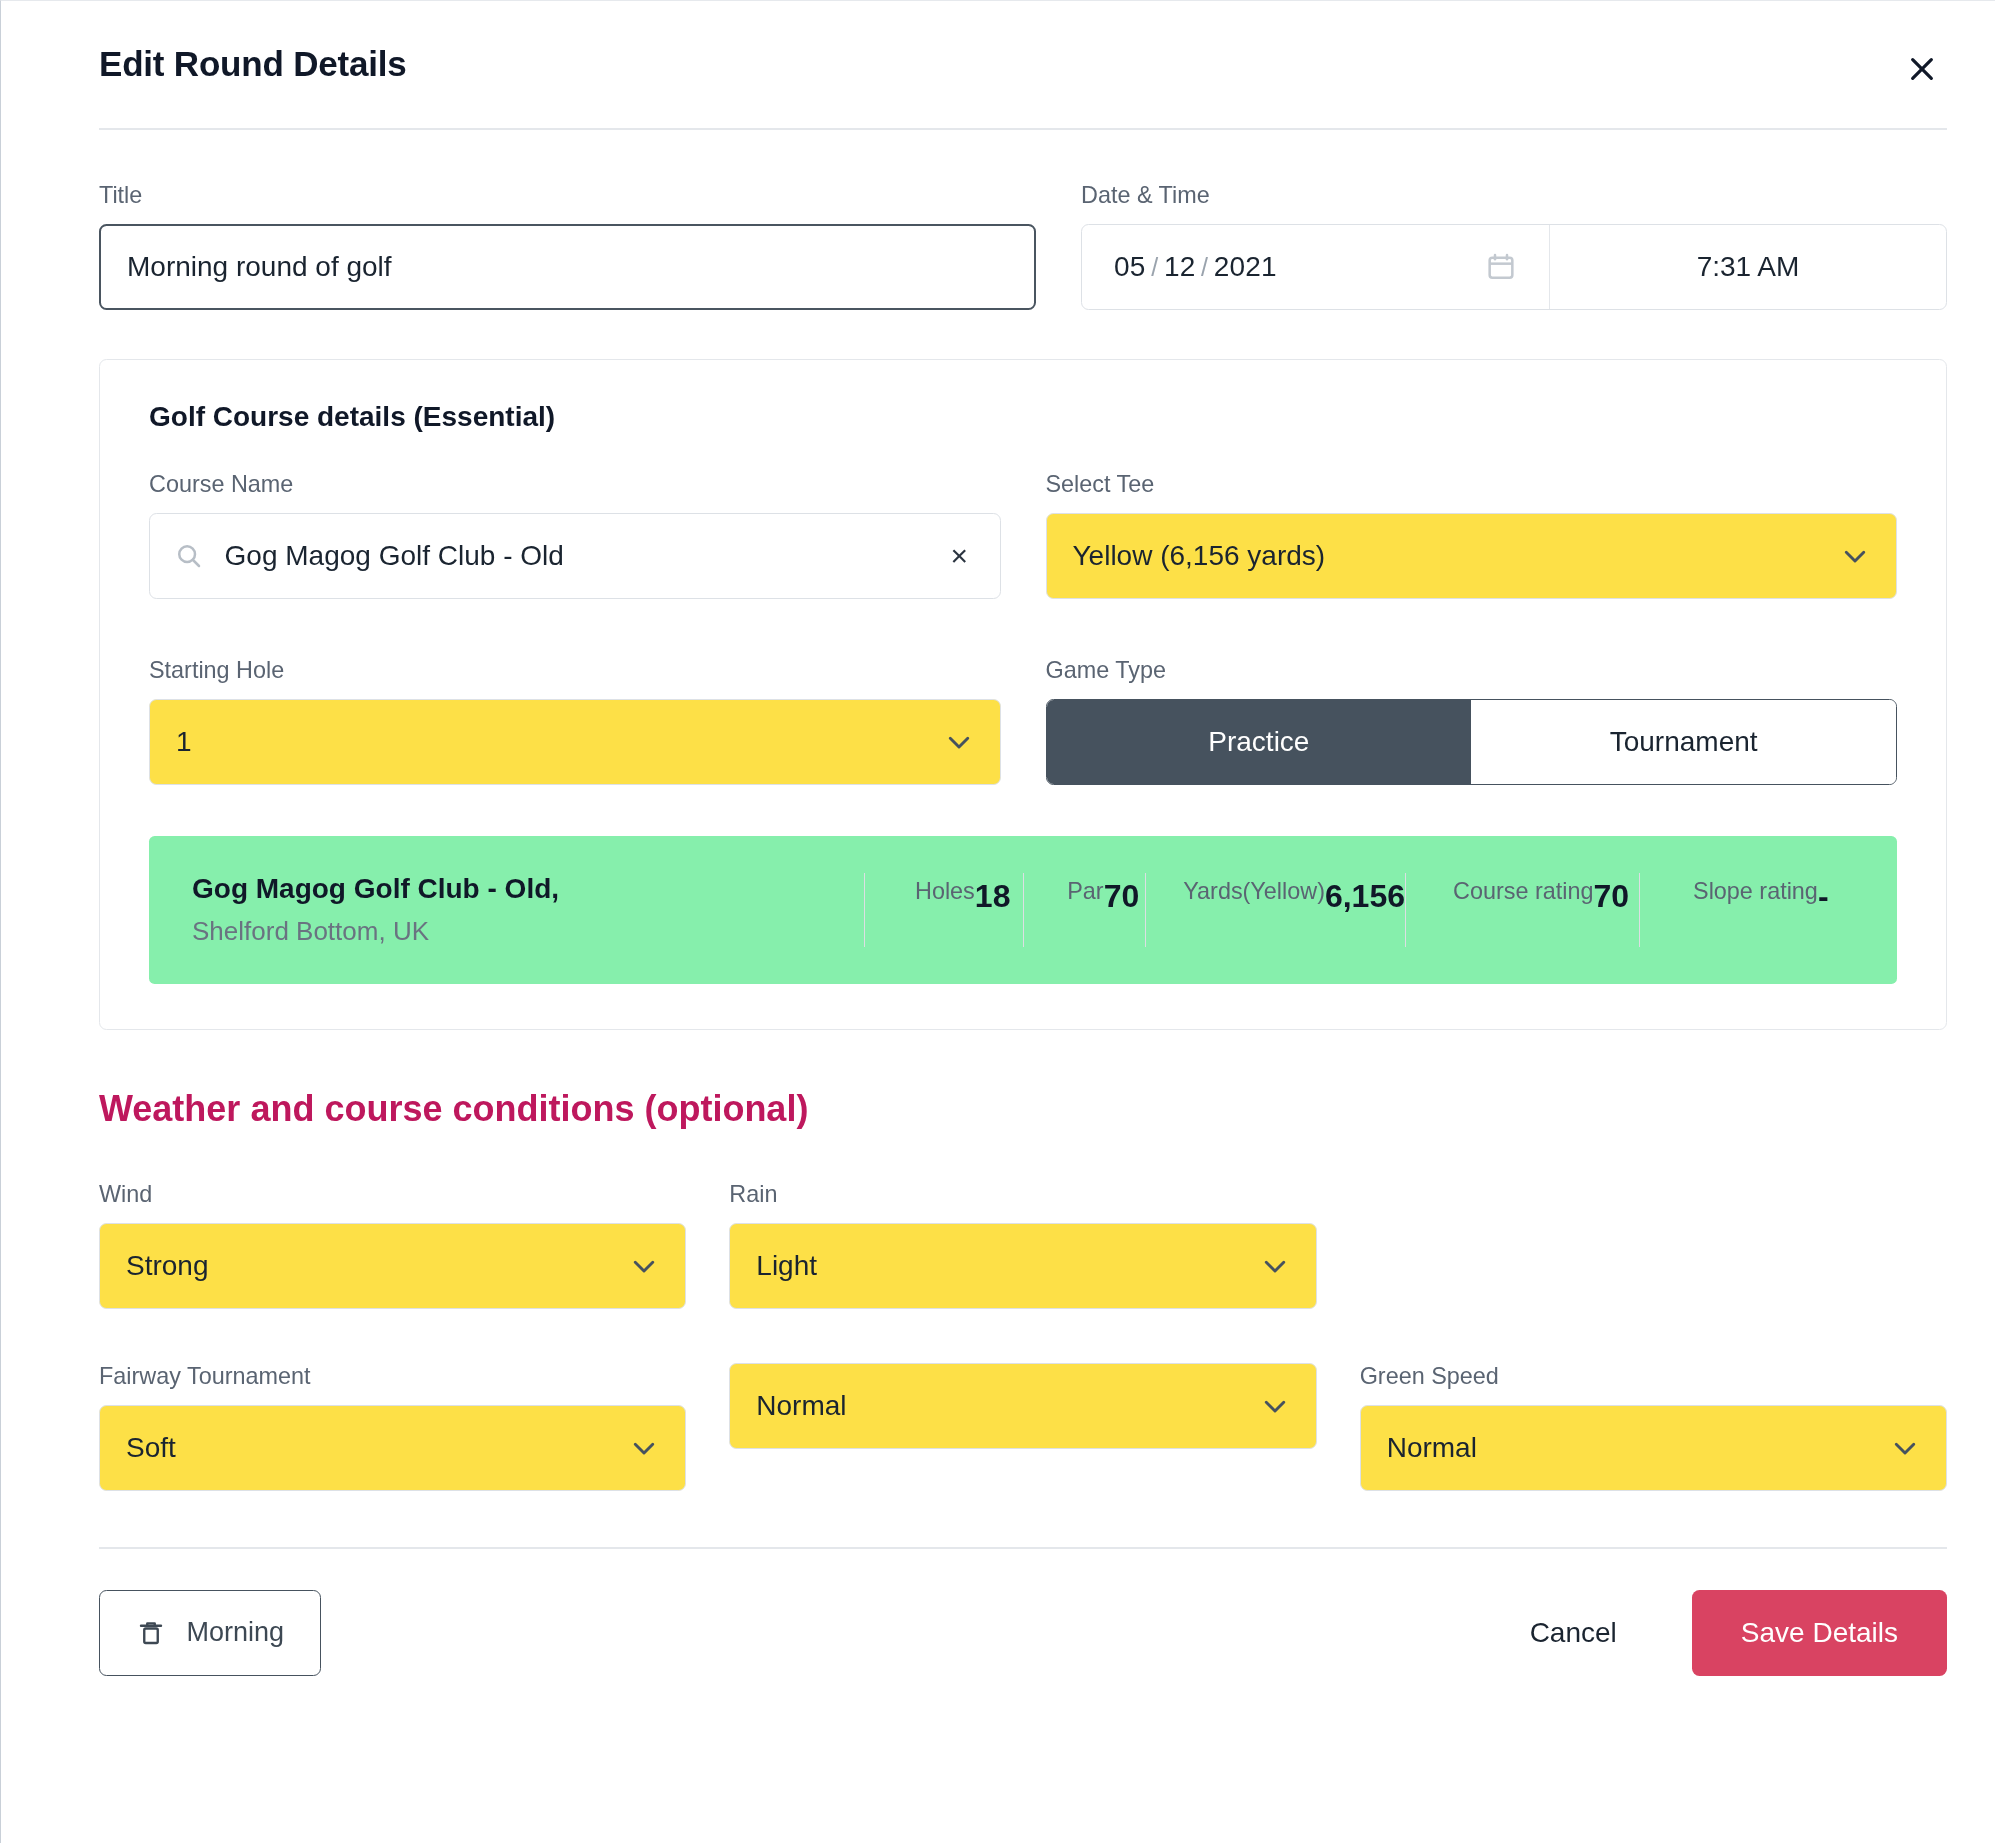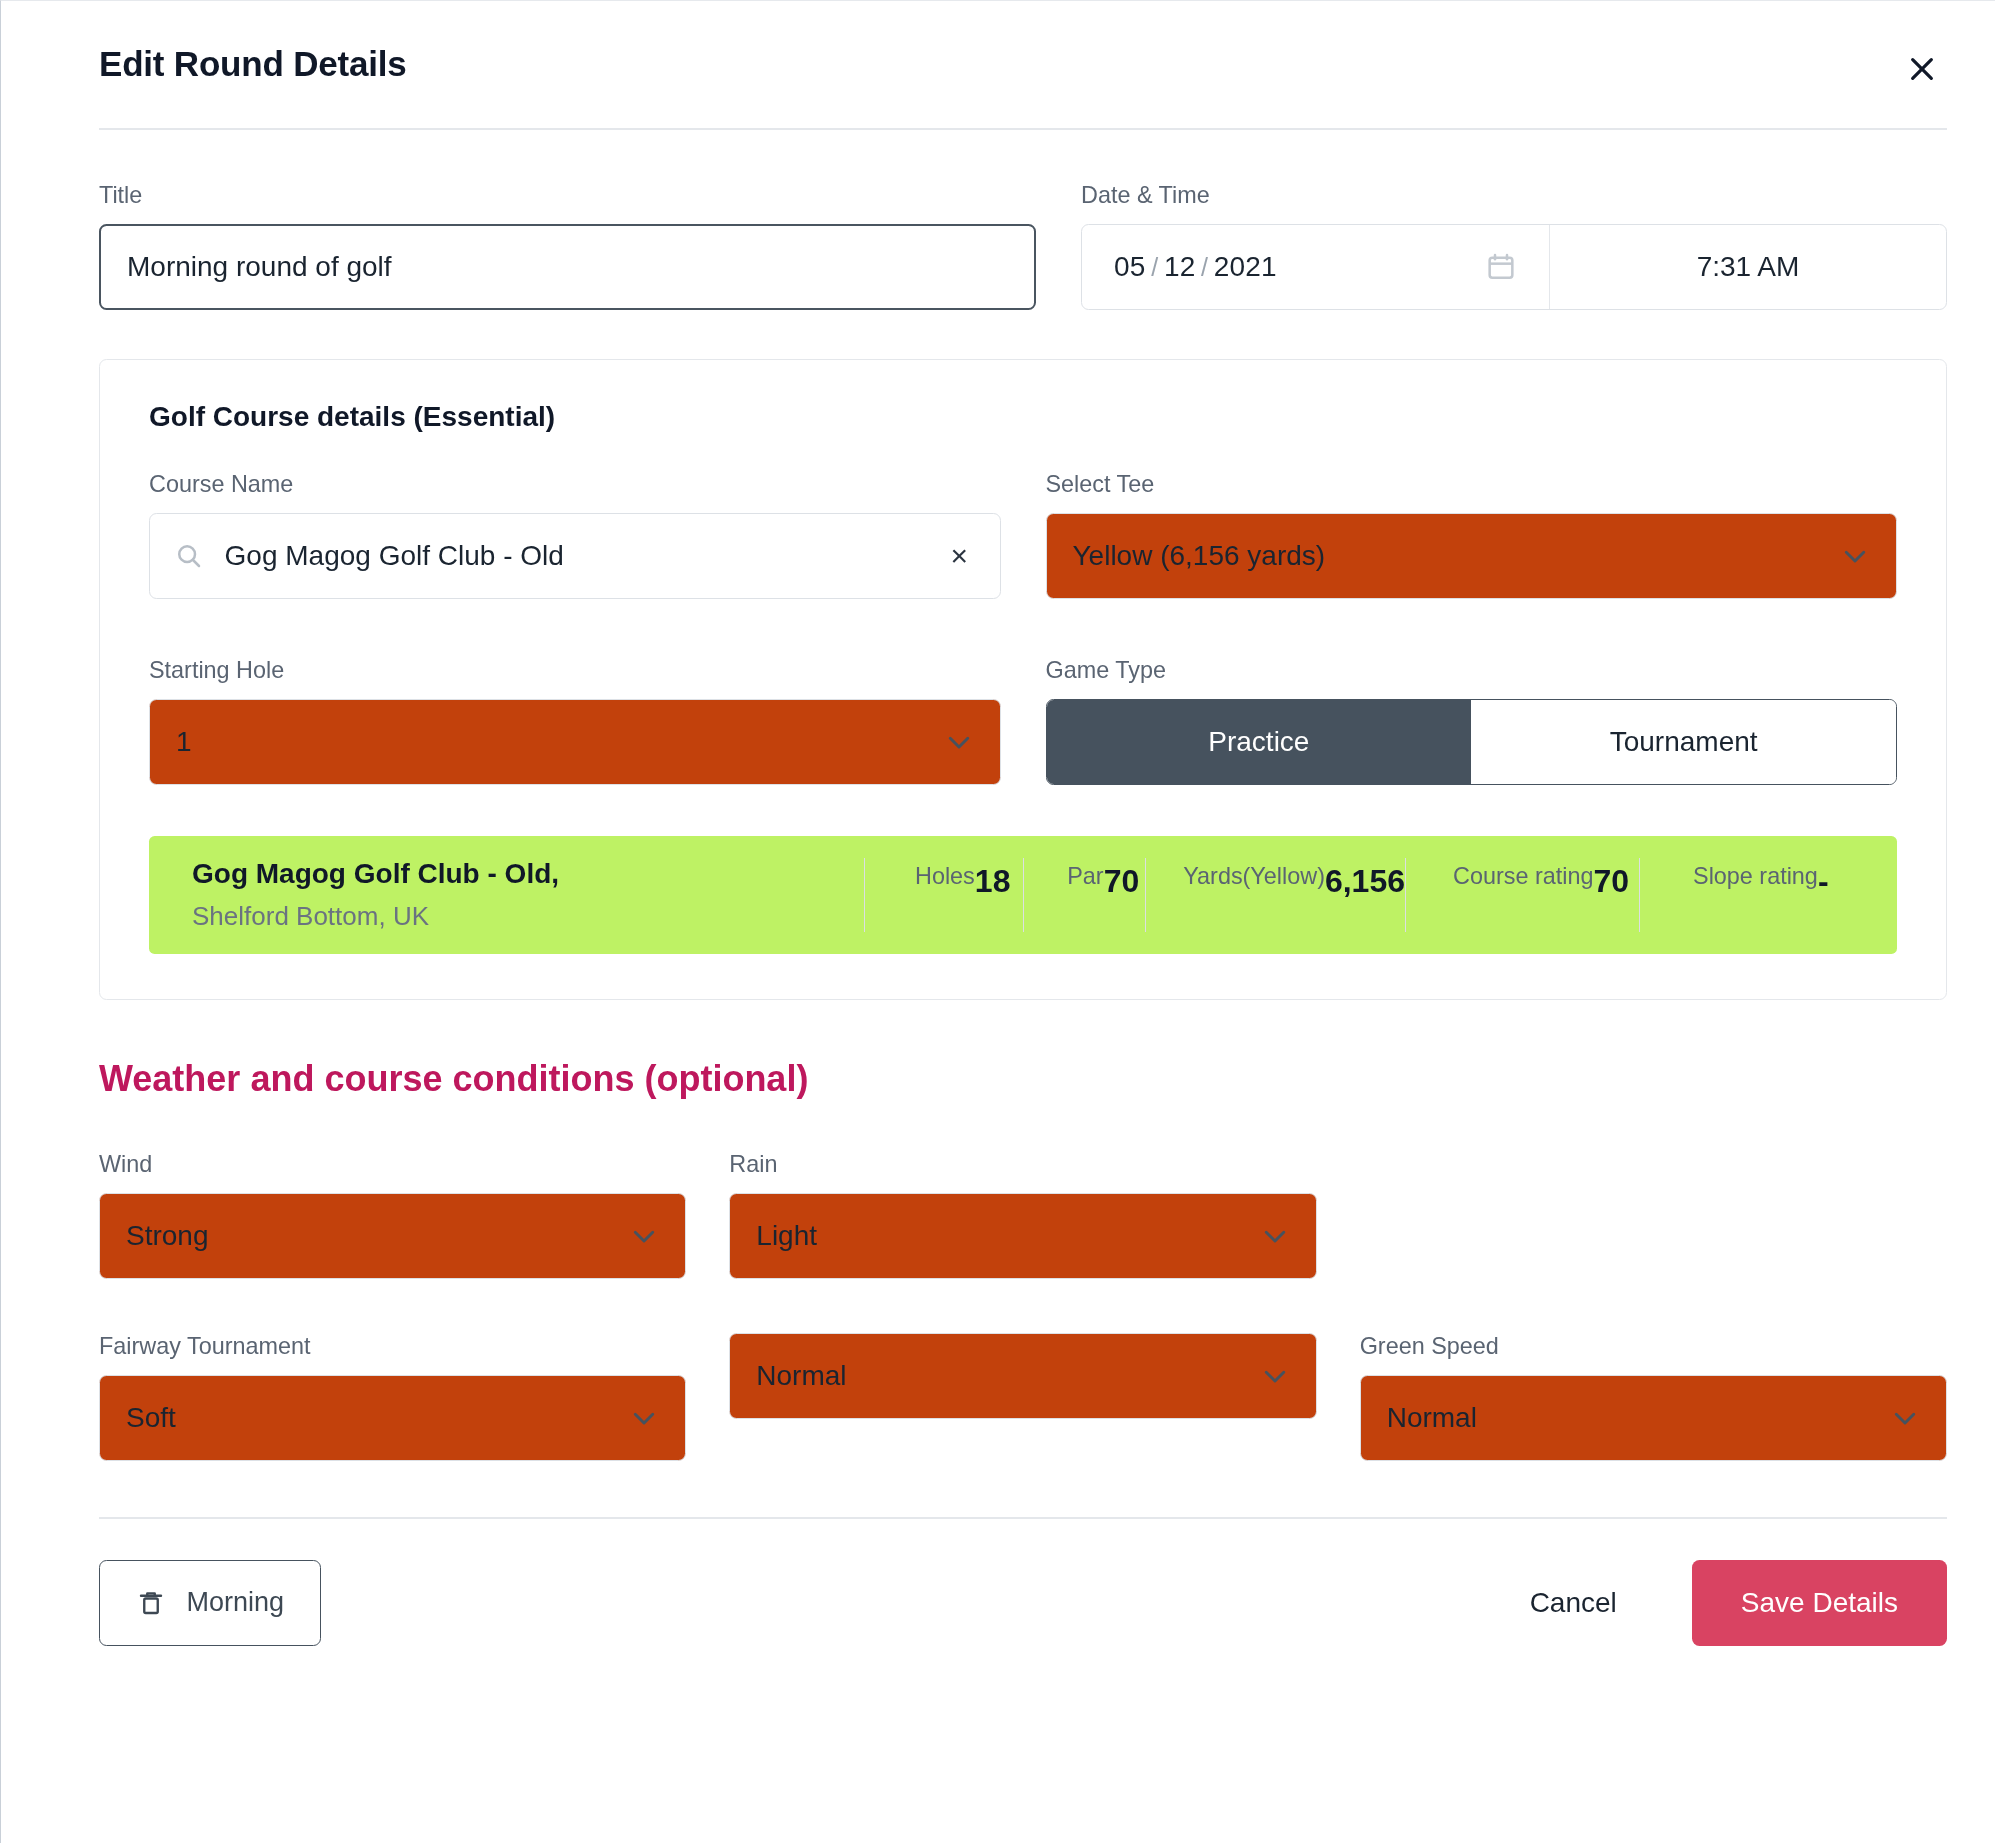--- a/index.html
+++ b/index.html
@@ -85,39 +85,39 @@
   .searchfield {
     height: 86px; border: 1.9px solid #dde1e6; border-radius: 7.5px;
     display: flex; align-items: center; padding: 0 24px; gap: 20.6px;
     background: #fff;
   }
   .searchfield .val { flex: 1; font-size: 28px; color: #1a2430; }
   .clear-x { font-size: 30px; color: #2b3440; cursor: pointer; line-height: 1; padding: 3.7px 7.5px; }
   .selectfield {
     height: 86px; border: 1.9px solid #dde1e6; border-radius: 7.5px;
     display: flex; align-items: center; justify-content: space-between;
-    padding: 0 26px; background: #c2410c; font-size: 28px; color: #1a2430;
+    padding: 0 26px; background: #fde047; font-size: 28px; color: #1a2430;
   }
   .row-2 { margin-top: 58px; }
 
   
   .segmented {
     display: flex; height: 86px; border: 1.9px solid #46525e; border-radius: 7.5px;
     overflow: hidden;
   }
   .seg {
     flex: 1; display: flex; align-items: center; justify-content: center;
     font-size: 28px; cursor: pointer; background: #fff; color: #1a2430;
   }
   .seg.active { background: #46525e; color: #ffffff; }
 
   
   .summary {
-    margin-top: 51px; background: #bef264; border-radius: 5.6px;
-    display: flex; align-items: stretch; padding: 22px 43px;
+    margin-top: 51px; background: #86efac; border-radius: 5.6px;
+    display: flex; align-items: stretch; padding: 37px 43px;
   }
   .sum-name { flex: 1; display: flex; flex-direction: column; justify-content: center; }
   .sum-name .n1 { font-size: 28px; font-weight: bold; color: #101828; margin-bottom: 11.2px; }
   .sum-name .n2 { font-size: 26px; color: #6a7381; }
   .sum-cell {
     display: flex; flex-direction: row; align-items: flex-start; justify-content: center;
     border-left: 1.9px solid #dcdfe3; padding: 5.6px 0 5.6px 37px; min-width: 141px;
   }
   .sum-cell .k { font-size: 23.4px; color: #5a6472; margin-bottom: 13px; }
   .sum-cell .v { font-size: 32px; font-weight: bold; color: #101828; }

